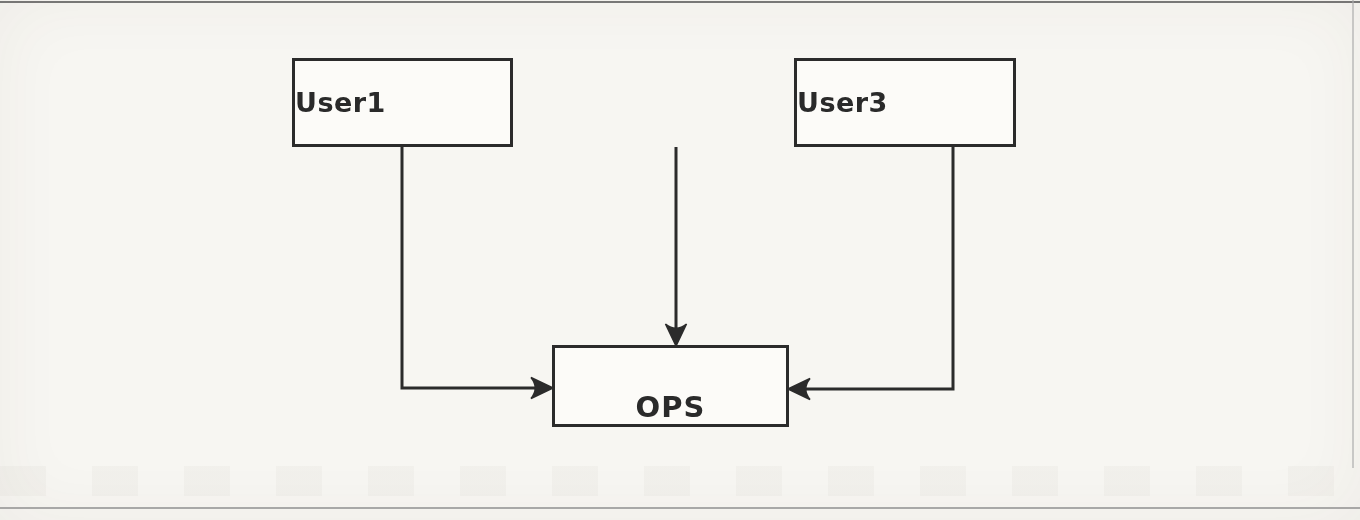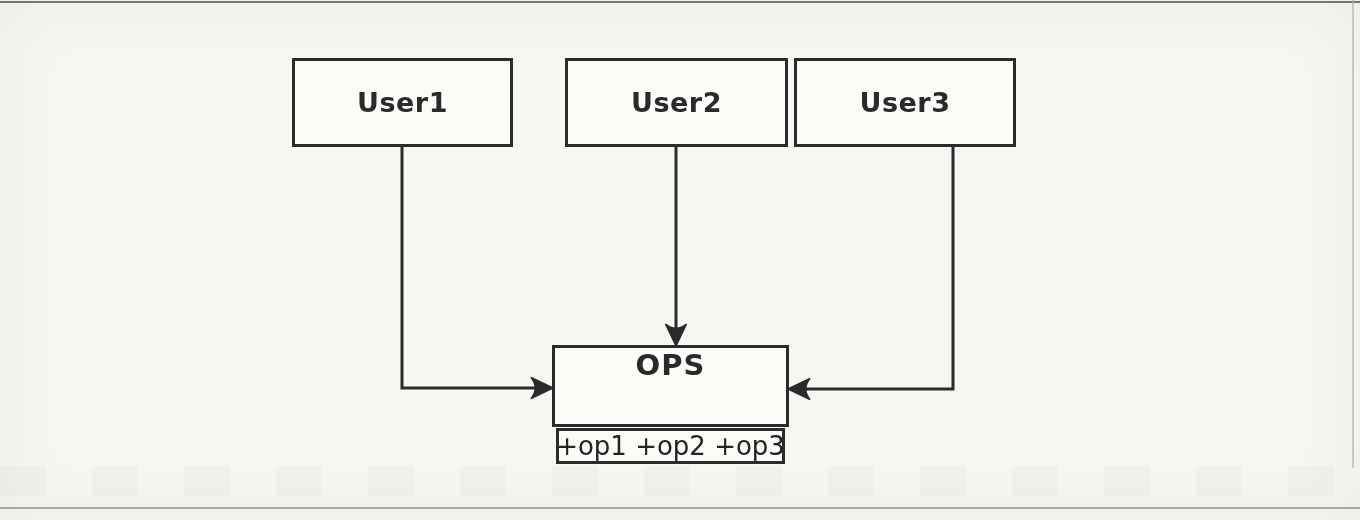--- a/index.html
+++ b/index.html
@@ -22,30 +22,30 @@
     opacity:.55;
   }
   
   .connectors{position:absolute;left:0;top:0;}
   .shaft{fill:none;stroke:#2b2b2b;stroke-width:3;stroke-linejoin:miter;stroke-linecap:butt;}
   .head{fill:#2b2b2b;stroke:#2b2b2b;stroke-width:1.5;stroke-linejoin:miter;}
   
   .node{
     position:absolute;box-sizing:border-box;
     border:3px solid #2b2b2b;background:#fcfbf8;
-    display:flex;align-items:center;justify-content:center;
+    display:flex;align-items:center;
   }
   .node-label{
     font-weight:bold;font-size:27px;color:#2a2a2a;letter-spacing:.5px;
   }
   .ops-node{position:absolute;box-sizing:border-box;}
   .ops-title{
     box-sizing:border-box;width:237px;height:82px;
     border:3px solid #2b2b2b;background:#fcfbf8;
-    display:flex;align-items:flex-start;justify-content:center;
+    display:flex;align-items:flex-end;justify-content:center;
   }
   .ops-title-label{font-weight:bold;font-size:29px;color:#2a2a2a;letter-spacing:1px;}
   .ops-compartment{
     box-sizing:border-box;margin:1px 4px 0 4px;height:36px;
     border:3px solid #2b2b2b;background:#fcfbf8;
     display:flex;align-items:center;justify-content:center;
   }
   .ops-compartment-label{font-size:26px;color:#222;letter-spacing:0;white-space:nowrap;}
 </style>
 </head>
@@ -67,30 +67,24 @@
     <path class="head" d="M676 346 L665.5 324 Q676 332.5 686.5 324 Z"></path>
 
     <path class="shaft" d="M953 147 L953 389 L806 389"></path>
     <path class="head" d="M788 389 L810 378.5 Q801.5 389 810 399.5 Z"></path>
   </svg>
 
   <div class="node" style="left:292px;top:58px;width:221px;height:89px">
     <span class="node-label">User1</span>
   </div>
 
-  <div class="node" style="left:565px;top:58px;width:223px;height:89px">
-    <span class="node-label">User2</span>
-  </div>
 
   <div class="node" style="left:794px;top:58px;width:222px;height:89px">
     <span class="node-label">User3</span>
   </div>
 
   <div class="ops-node" style="left:552px;top:345px;width:237px">
     <div class="ops-title">
       <span class="ops-title-label">OPS</span>
     </div>
-    <div class="ops-compartment">
-      <span class="ops-compartment-label">+op1 +op2 +op3</span>
-    </div>
   </div>
 
 </div>
 
 </body></html>

